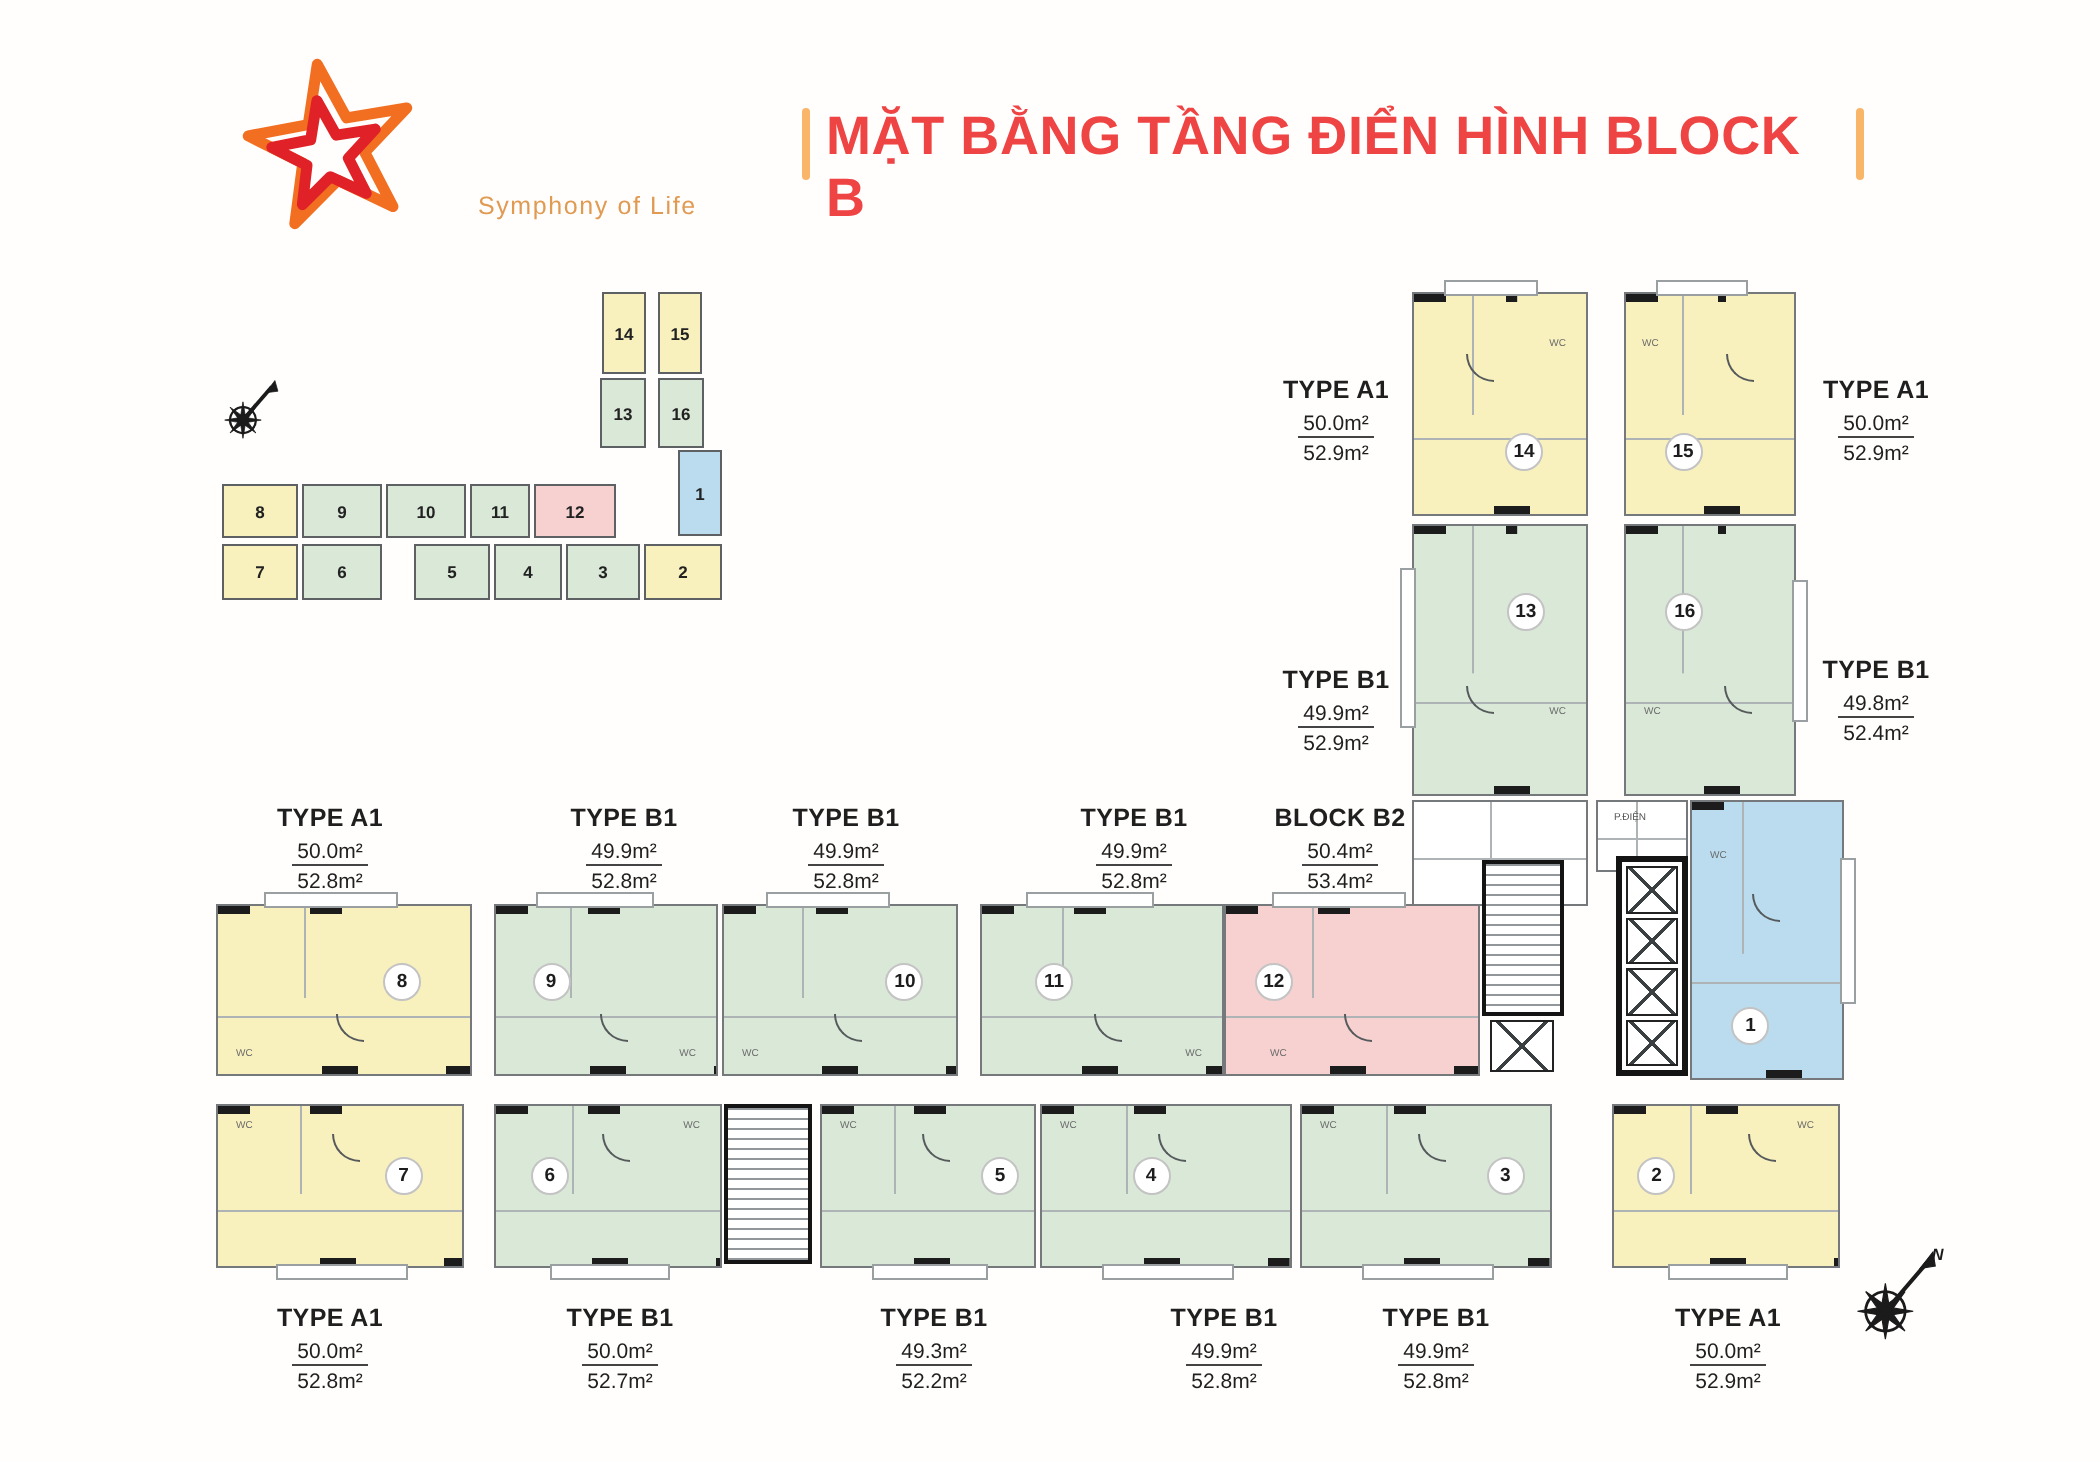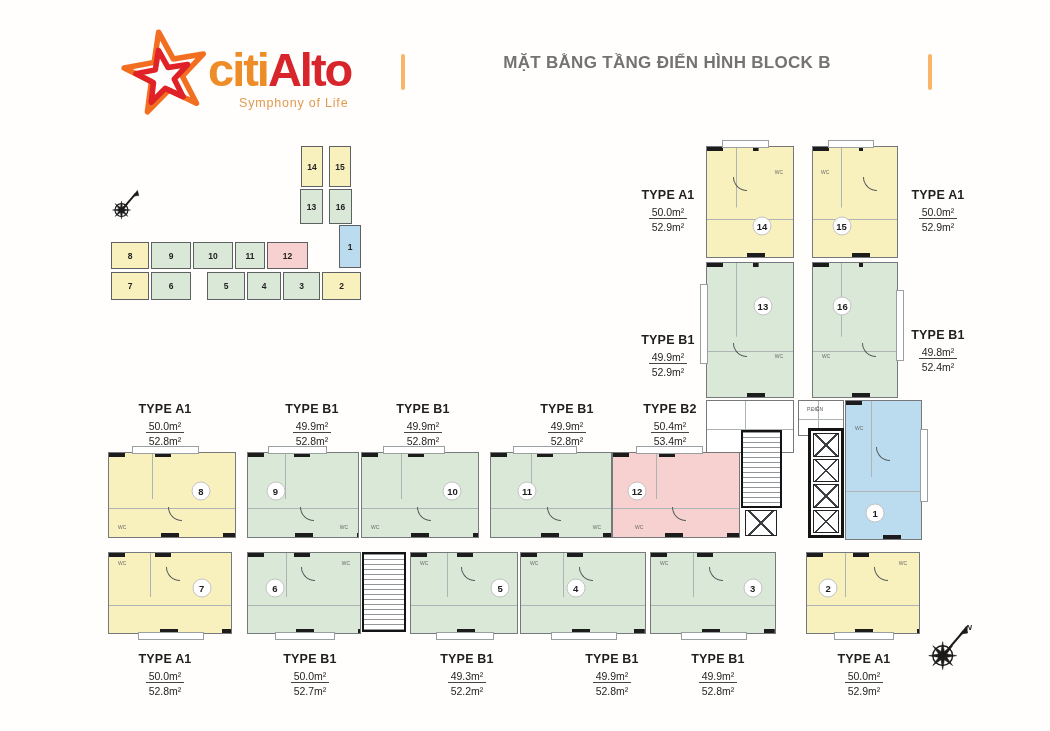--- a/index.html
+++ b/index.html
@@ -3,21 +3,21 @@
 <meta charset="utf-8">
 <style>
   html,body{margin:0;padding:0;background:#ffffff;font-family:"Liberation Sans",sans-serif;}
   .canvas{position:relative;width:1050px;height:731px;background:#fffefc;overflow:hidden;}
 
   
   .logo-star{position:absolute;left:120px;top:26px;width:92px;height:92px;}
   .brandword{position:absolute;left:208px;top:42px;font-size:47px;font-weight:bold;letter-spacing:-2px;}
   .w1{color:#ee8d27}.w2{color:#d8242b}
   .tagline{position:absolute;left:239px;top:96px;font-size:12.5px;color:#e09a52;letter-spacing:.8px;}
-  .title{position:absolute;left:413px;top:53px;width:508px;text-align:center;font-size:17px;font-weight:bold;color:#737373;letter-spacing:.3px;}
+  .title{position:absolute;left:413px;top:53px;width:508px;font-size:27px;font-weight:bold;color:#ef4444;letter-spacing:.3px;}
   .sep{position:absolute;width:4px;height:36px;background:#f9b568;border-radius:2px;top:54px;}
   .sep1{left:401px}.sep2{left:928px}
 
   
   .m{position:absolute;box-sizing:border-box;border:1px solid #5d6163;display:flex;align-items:center;justify-content:center;font-size:8.5px;font-weight:bold;color:#222;}
   .mini-compass{position:absolute;left:104px;top:188px;width:38px;height:38px;}
 
   
   .c-yellow{background-color:#f9f1bd}
   .c-green{background-color:#d9e8d7}
@@ -68,21 +68,20 @@
 <body>
 
 <div class="canvas">
 
   <svg class="logo-star" viewBox="0 0 100 100">
     <polygon points="42,6.7 57.9,35.8 90.6,30.4 67.8,54.5 83.1,84 53.1,69.7 29.8,93.3 34.1,60.4 4.5,45.6 37.1,39.5" fill="none" stroke="#f26f21" stroke-width="6" stroke-linejoin="round"></polygon>
     <g transform="translate(-3,4)">
       <polygon points="44.8,22.5 55.3,41.2 76.5,37.9 61.9,53.7 71.6,72.8 52.1,63.8 36.9,79 39.4,57.6 20.3,47.8 41.4,43.7" fill="none" stroke="#e02228" stroke-width="6" stroke-linejoin="round"></polygon>
     </g>
   </svg>
-  <div class="brandword"><span class="w1">citi</span><span class="w2">Alto</span></div>
   <div class="tagline">Symphony of Life</div>
   <div class="sep sep1"></div>
   <div class="title">MẶT BẰNG TẦNG ĐIỂN HÌNH BLOCK B</div>
   <div class="sep sep2"></div>
 
   <svg class="mini-compass" viewBox="0 0 100 100">
     <g stroke="#1b1b1b" fill="#1b1b1b">
       <circle cx="46" cy="58" r="17" fill="none" stroke-width="3"></circle>
       <polygon points="46,34 50,58 46,82 42,58"></polygon>
       <polygon points="22,58 46,54 70,58 46,62"></polygon>
@@ -272,21 +271,21 @@
     <div class="tname">TYPE B1</div>
     <div><span class="ta1">49.9m²</span></div>
     <div class="ta2">52.8m²</div>
   </div>
   <div class="tlabel" style="left:525px;top:402px">
     <div class="tname">TYPE B1</div>
     <div><span class="ta1">49.9m²</span></div>
     <div class="ta2">52.8m²</div>
   </div>
   <div class="tlabel" style="left:628px;top:402px">
-    <div class="tname">TYPE B2</div>
+    <div class="tname">BLOCK B2</div>
     <div><span class="ta1">50.4m²</span></div>
     <div class="ta2">53.4m²</div>
   </div>
   <div class="tlabel" style="left:123px;top:652px">
     <div class="tname">TYPE A1</div>
     <div><span class="ta1">50.0m²</span></div>
     <div class="ta2">52.8m²</div>
   </div>
   <div class="tlabel" style="left:268px;top:652px">
     <div class="tname">TYPE B1</div>

